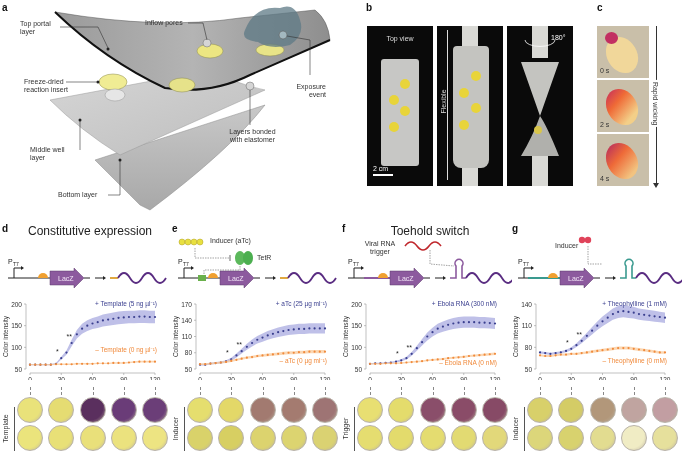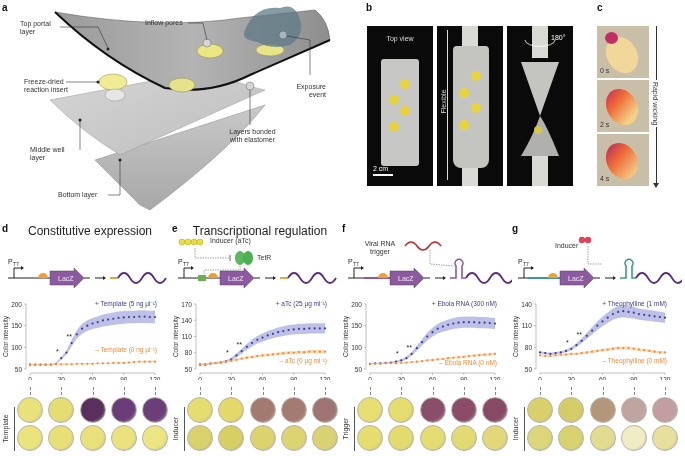--- a/index.html
+++ b/index.html
@@ -253,21 +253,20 @@
       <div class="well" style="left:79.5px; top:203px; background:radial-gradient(circle at 40% 40%, #e9e07a, #e9e07a 60%, #bbb2a0 100%);"></div>
       <div class="abs" style="left:123.75px; top:165px; width:0; height:8px; border-left:0.8px dashed #888;"></div>
       <div class="well" style="left:110.75px; top:175px; background:radial-gradient(circle at 40% 40%, #6a3c78, #6a3c78 60%, #bbb2a0 100%);"></div>
       <div class="well" style="left:110.75px; top:203px; background:radial-gradient(circle at 40% 40%, #ebe27e, #ebe27e 60%, #bbb2a0 100%);"></div>
       <div class="abs" style="left:155px; top:165px; width:0; height:8px; border-left:0.8px dashed #888;"></div>
       <div class="well" style="left:142px; top:175px; background:radial-gradient(circle at 40% 40%, #6b3e78, #6b3e78 60%, #bbb2a0 100%);"></div>
       <div class="well" style="left:142px; top:203px; background:radial-gradient(circle at 40% 40%, #ede482, #ede482 60%, #bbb2a0 100%);"></div>
     </div>
     <div class="abs" style="left:170px; top:222px; width:172px; height:234px;">
       <div class="plabel" style="left:2px; top:1px;">e</div>
-      <div class="ptitle" style="left:10px; top:2px; width:160px;">Transcriptional regulation</div>
       <svg width="172" height="60" style="position:absolute; left:0; top:12px;">
         <line x1="8" y1="44" x2="60" y2="44" stroke="#222" stroke-width="1"></line>
         <path d="M14,44 L14,34 L22,34" fill="none" stroke="#222" stroke-width="1"></path>
         <path d="M21,32 L24,34 L21,36" fill="#222"></path>
         <text x="8" y="30" font-size="7" fill="#222">P</text>
         <text x="13" y="32" font-size="5" fill="#222">T7</text>
         <rect x="28" y="41" width="8" height="6" fill="#6ab04c"></rect>
         <path d="M38,44 A5,5 0 0 1 48,44 Z" fill="#f0a030"></path>
         <path d="M50,37 L74,37 L74,34 L84,44 L74,54 L74,51 L50,51 Z" fill="#8c5a9e" stroke="#5a3a6a" stroke-width="0.5"></path>
         <text x="58" y="47" font-size="7" fill="#f3e6f7">LacZ</text>
@@ -385,20 +384,21 @@
       <div class="well" style="left:79.5px; top:203px; background:radial-gradient(circle at 40% 40%, #dcd36e, #dcd36e 60%, #bbb2a0 100%);"></div>
       <div class="abs" style="left:123.75px; top:165px; width:0; height:8px; border-left:0.8px dashed #888;"></div>
       <div class="well" style="left:110.75px; top:175px; background:radial-gradient(circle at 40% 40%, #a47b70, #a47b70 60%, #bbb2a0 100%);"></div>
       <div class="well" style="left:110.75px; top:203px; background:radial-gradient(circle at 40% 40%, #dcd470, #dcd470 60%, #bbb2a0 100%);"></div>
       <div class="abs" style="left:155px; top:165px; width:0; height:8px; border-left:0.8px dashed #888;"></div>
       <div class="well" style="left:142px; top:175px; background:radial-gradient(circle at 40% 40%, #9e7474, #9e7474 60%, #bbb2a0 100%);"></div>
       <div class="well" style="left:142px; top:203px; background:radial-gradient(circle at 40% 40%, #dad272, #dad272 60%, #bbb2a0 100%);"></div>
     </div>
     <div class="abs" style="left:340px; top:222px; width:172px; height:234px;">
       <div class="plabel" style="left:2px; top:1px;">f</div>
+      <div class="ptitle" style="left:10px; top:2px; width:160px;">Toehold switch</div>
       <svg width="172" height="60" style="position:absolute; left:0; top:12px;">
         <line x1="8" y1="44" x2="60" y2="44" stroke="#222" stroke-width="1"></line>
         <path d="M14,44 L14,34 L22,34" fill="none" stroke="#222" stroke-width="1"></path>
         <path d="M21,32 L24,34 L21,36" fill="#222"></path>
         <text x="8" y="30" font-size="7" fill="#222">P</text>
         <text x="13" y="32" font-size="5" fill="#222">T7</text>
         <line x1="24" y1="44" x2="50" y2="44" stroke="#8c5a9e" stroke-width="2"></line>
         <path d="M38,44 A5,5 0 0 1 48,44 Z" fill="#f0a030"></path>
         <path d="M50,37 L74,37 L74,34 L84,44 L74,54 L74,51 L50,51 Z" fill="#8c5a9e" stroke="#5a3a6a" stroke-width="0.5"></path>
         <text x="58" y="47" font-size="7" fill="#f3e6f7">LacZ</text>

